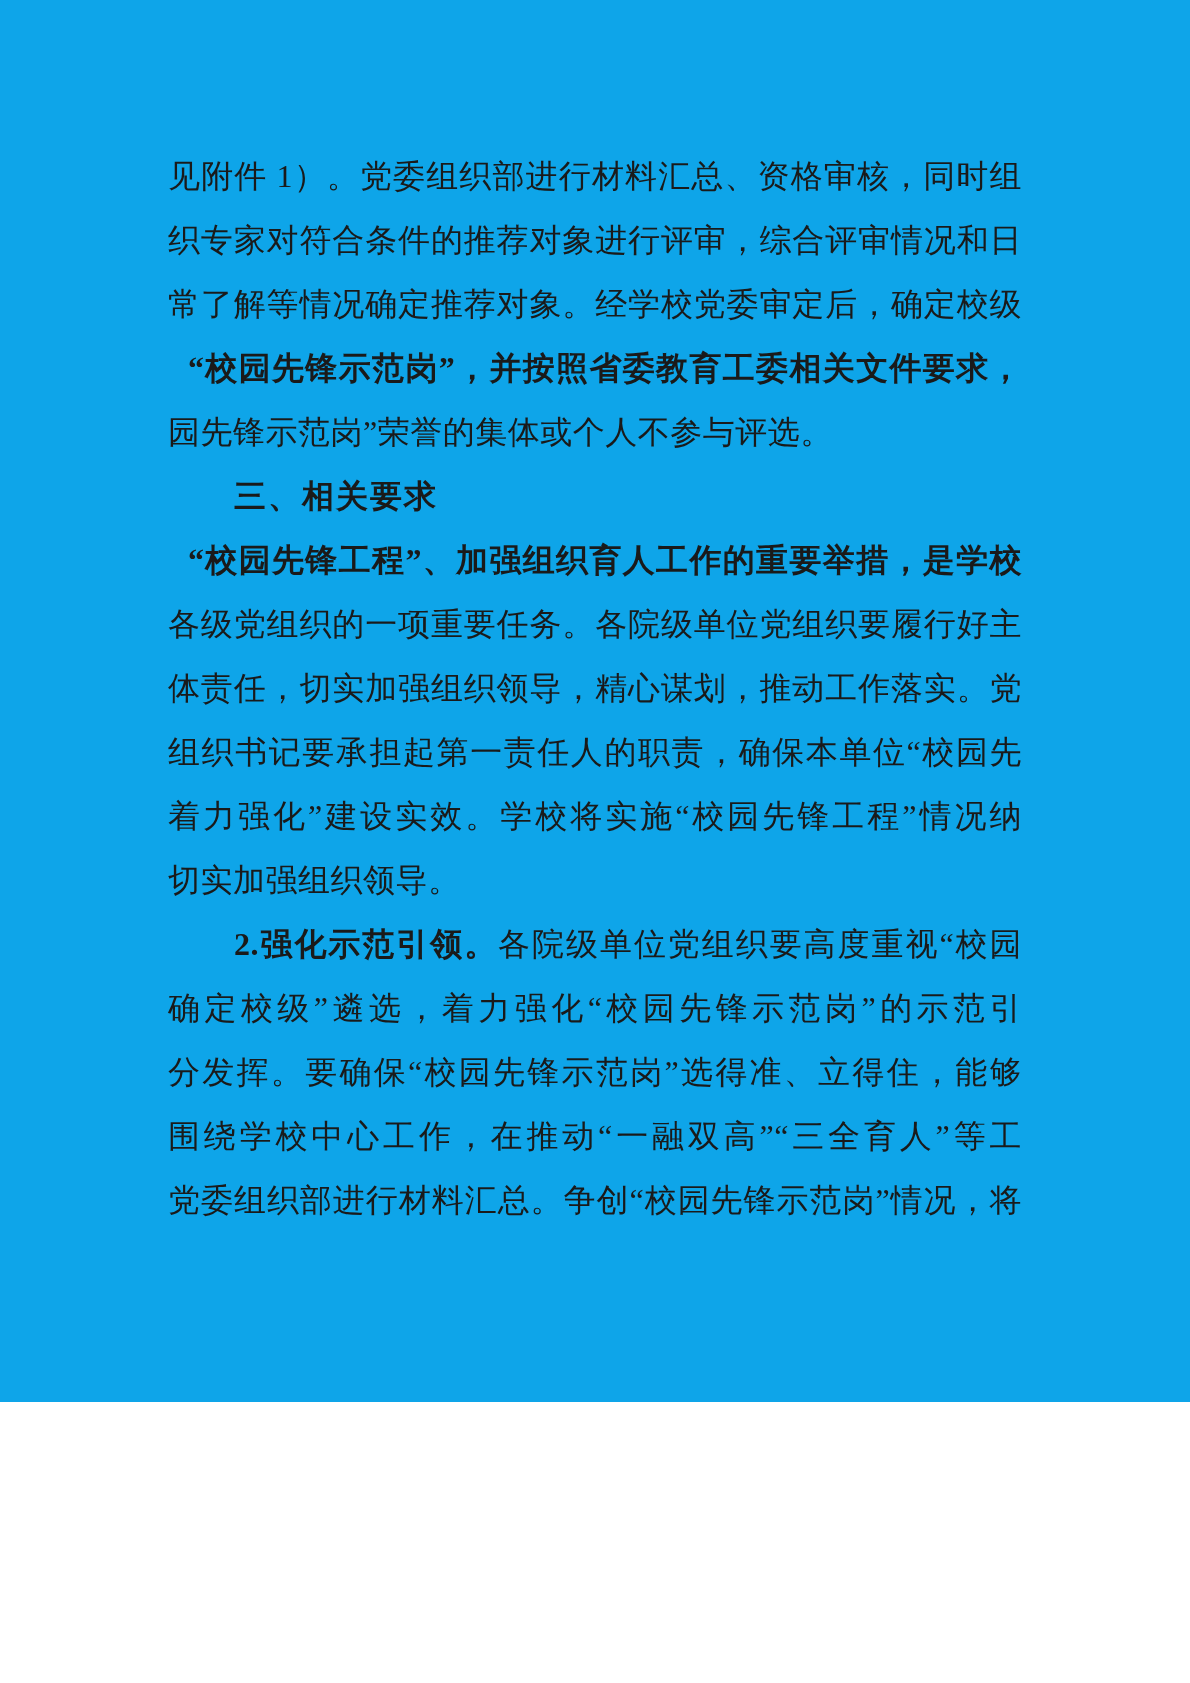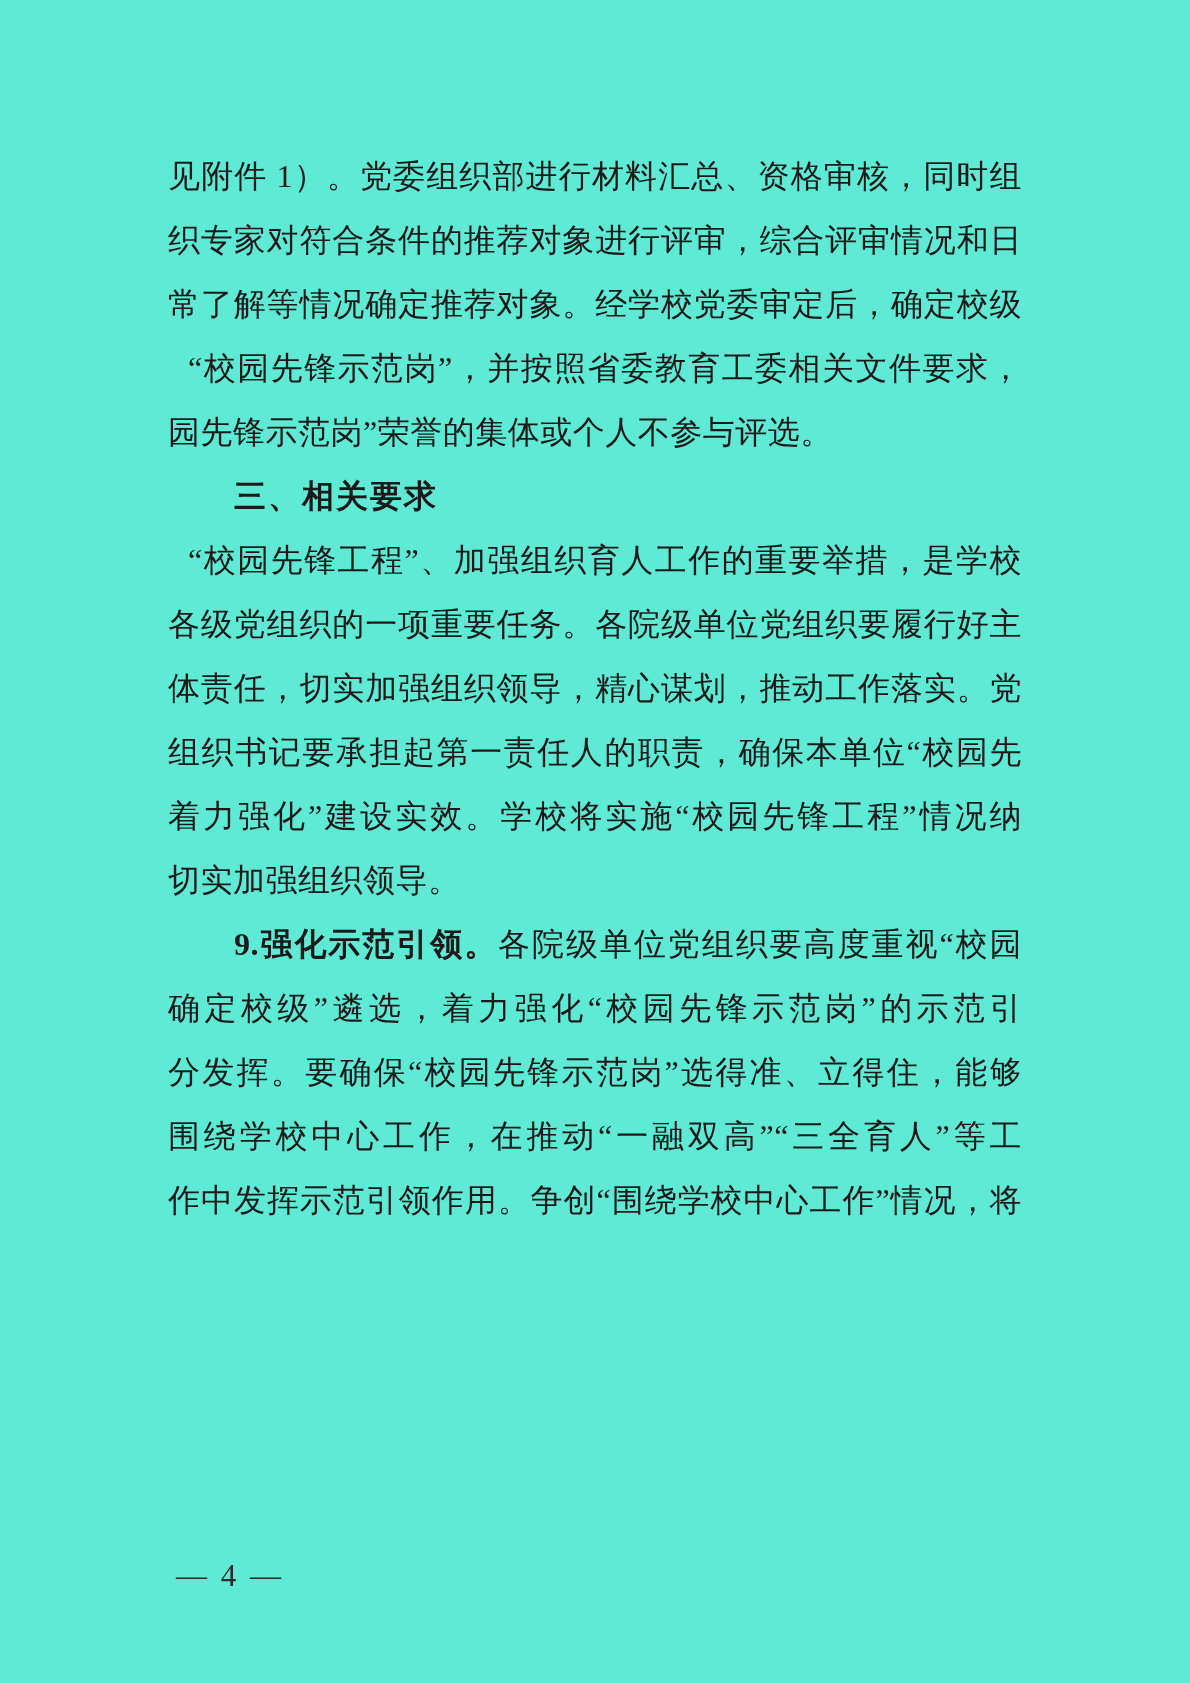--- a/index.html
+++ b/index.html
@@ -3,23 +3,23 @@
 <meta charset="utf-8">
 <style>
   html, body {
     margin: 0;
     padding: 0;
     background: #ffffff;
   }
   .page {
     position: relative;
     width: 1190px;
-    height: 1683px;
+    height: 1402px;
     margin: 0 auto;
-    background: #5eead4;
+    background: #0ea5e9;
     overflow: hidden;
     font-family: "Liberation Serif", "DejaVu Serif", serif;
     color: #1a1a1a;
   }
   .text-block {
     position: absolute;
     left: 168px;
     top: 144px;
     width: 854px;
   }
@@ -33,20 +33,21 @@
     overflow: visible;
   }
   .line.full {
     text-align-last: justify;
   }
   .line.ind-first {
     text-indent: 66px;
   }
   .line.ind-quote {
     text-indent: 20px;
+    font-weight: bold;
   }
   .line.heading {
     font-family: "Liberation Sans", "DejaVu Sans", sans-serif;
     font-weight: bold;
     letter-spacing: 2px;
   }
   .line .lead {
     font-weight: bold;
   }
   .page-number {
@@ -70,20 +71,20 @@
       <div class="line ind-none full"><span>常了解等情况确定推荐对象。经学校党委审定后，确定校级</span></div>
       <div class="line ind-quote full"><span>“校园先锋示范岗”，并按照省委教育工委相关文件要求，</span></div>
       <div class="line ind-none"><span>园先锋示范岗”荣誉的集体或个人不参与评选。</span></div>
       <div class="line ind-first heading"><span>三、相关要求</span></div>
       <div class="line ind-quote full"><span>“校园先锋工程”、加强组织育人工作的重要举措，是学校</span></div>
       <div class="line ind-none full"><span>各级党组织的一项重要任务。各院级单位党组织要履行好主</span></div>
       <div class="line ind-none full"><span>体责任，切实加强组织领导，精心谋划，推动工作落实。党</span></div>
       <div class="line ind-none full"><span>组织书记要承担起第一责任人的职责，确保本单位“校园先</span></div>
       <div class="line ind-none full"><span>着力强化”建设实效。学校将实施“校园先锋工程”情况纳</span></div>
       <div class="line ind-none"><span>切实加强组织领导。</span></div>
-      <div class="line ind-first full"><span class="lead">9.强化示范引领。</span><span>各院级单位党组织要高度重视“校园</span></div>
+      <div class="line ind-first full"><span class="lead">2.强化示范引领。</span><span>各院级单位党组织要高度重视“校园</span></div>
       <div class="line ind-none full"><span>确定校级”遴选，着力强化“校园先锋示范岗”的示范引</span></div>
       <div class="line ind-none full"><span>分发挥。要确保“校园先锋示范岗”选得准、立得住，能够</span></div>
       <div class="line ind-none full"><span>围绕学校中心工作，在推动“一融双高”“三全育人”等工</span></div>
-      <div class="line ind-none full"><span>作中发挥示范引领作用。争创“围绕学校中心工作”情况，将</span></div>
+      <div class="line ind-none full"><span>党委组织部进行材料汇总。争创“校园先锋示范岗”情况，将</span></div>
     </div>
   <div class="page-number">— 4 —</div>
 </div>
 
 </body></html>

